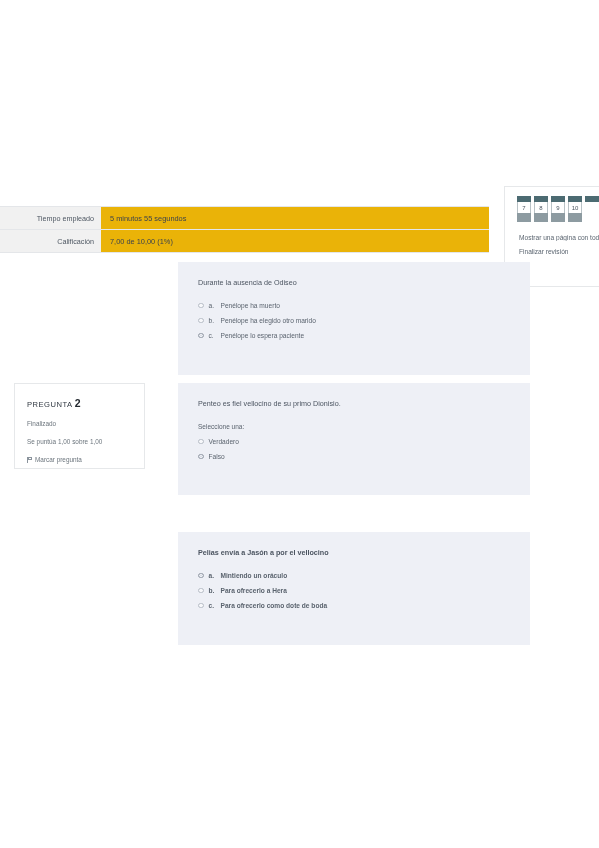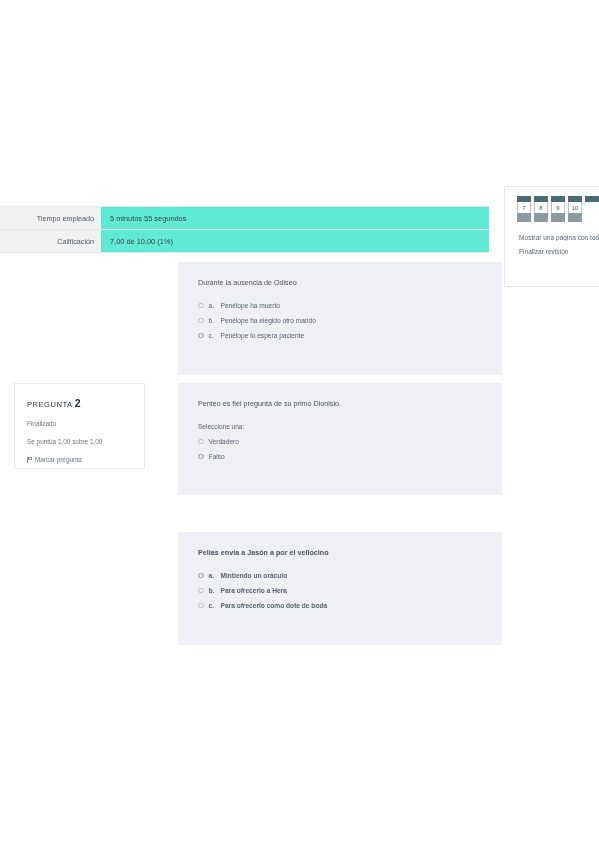--- a/index.html
+++ b/index.html
@@ -33,21 +33,21 @@
     padding: 0 7px 0 0;
     font-weight: normal;
     color: #4e5762;
     border-top: 1px solid #e4e6e9;
     border-bottom: 1px solid #e4e6e9;
     vertical-align: middle;
     font-size: 7.2px;
     margin-left: 44px;
   }
   .summary-table td {
-    background: #5eead4;
+    background: #eab308;
     padding: 0 0 0 9px;
     color: #3c434d;
     vertical-align: middle;
     border-top: 1px solid #e4e6e9;
     border-bottom: 1px solid #e4e6e9;
     font-size: 7.4px;
   }
 
   
   .nav-panel {
@@ -177,21 +177,21 @@
     left: 1px; top: 0;
     width: 3.5px; height: 3px;
     border: 0.7px solid #8a939c;
     box-sizing: border-box;
   }
 
   .q-content {
     position: absolute;
     left: 178px;
     top: 0;
-    width: 324px;
+    width: 352px;
     height: 110px;
     background: #eef0f6;
     box-sizing: border-box;
     padding: 16px 0 12px 20px;
   }
   .q1 .q-content { height: 113px; }
   .q2 .q-content { height: 112px; }
   .q3 .q-content { height: 113px; font-weight: bold; }
 
   .q-text {
@@ -316,21 +316,21 @@
       <span class="q-num">2</span>
     </div>
     <div class="q-state">Finalizado</div>
     <div class="q-grade">Se puntúa 1,00 sobre 1,00</div>
     <div class="q-flag">
       <span class="flag-icon"></span>
       <span>Marcar pregunta</span>
     </div>
   </div>
   <div class="q-content">
-    <div class="q-text">Penteo es fiel pregunta de su primo Dionisio.</div>
+    <div class="q-text">Penteo es fiel vellocino de su primo Dionisio.</div>
     <div class="q-select-label">Seleccione una:</div>
     <div class="opt-list">
       <div class="tf-opt">
         <span class="radio"></span>
         <span class="opt-text">Verdadero</span>
       </div>
       <div class="tf-opt">
         <span class="radio checked"></span>
         <span class="opt-text">Falso</span>
       </div>

